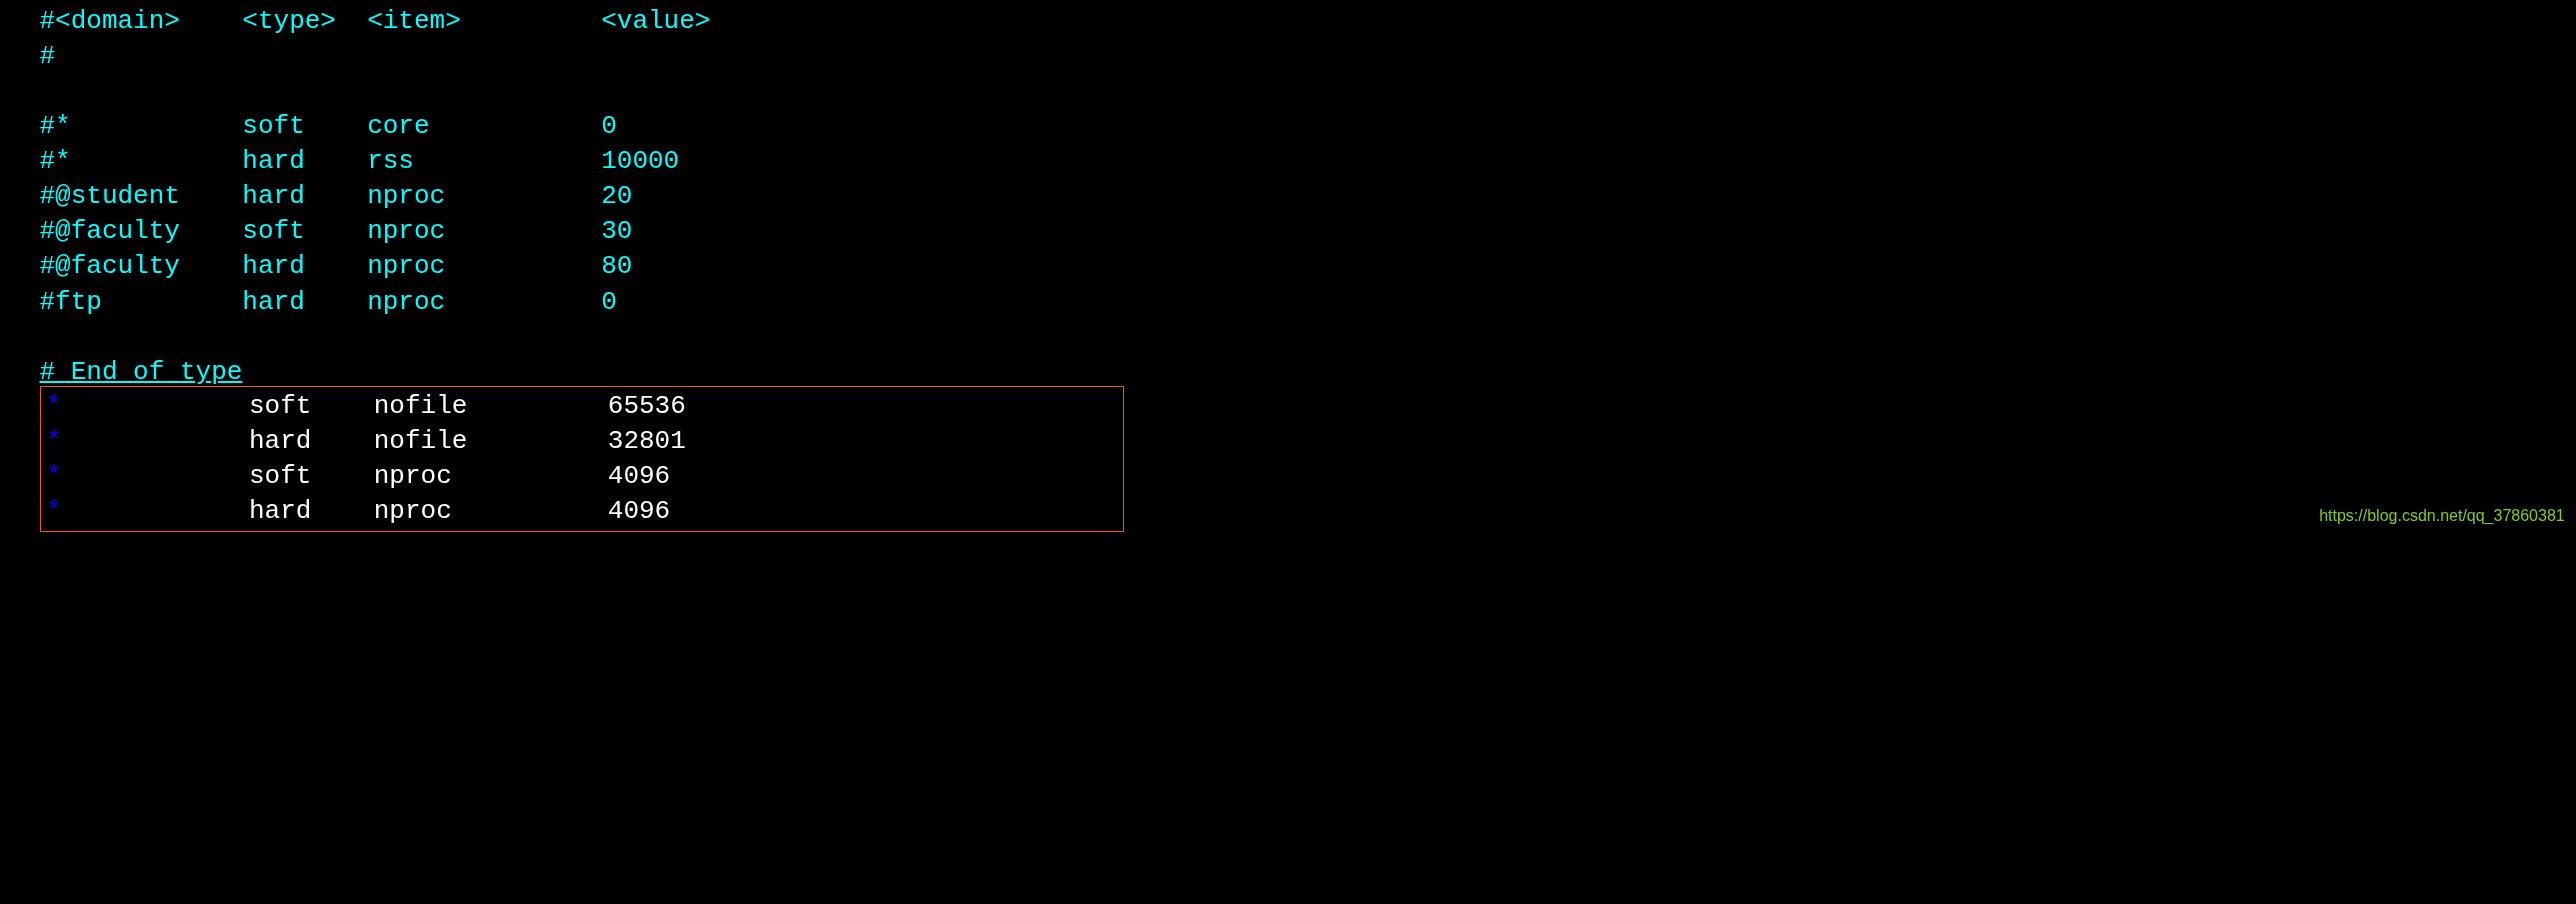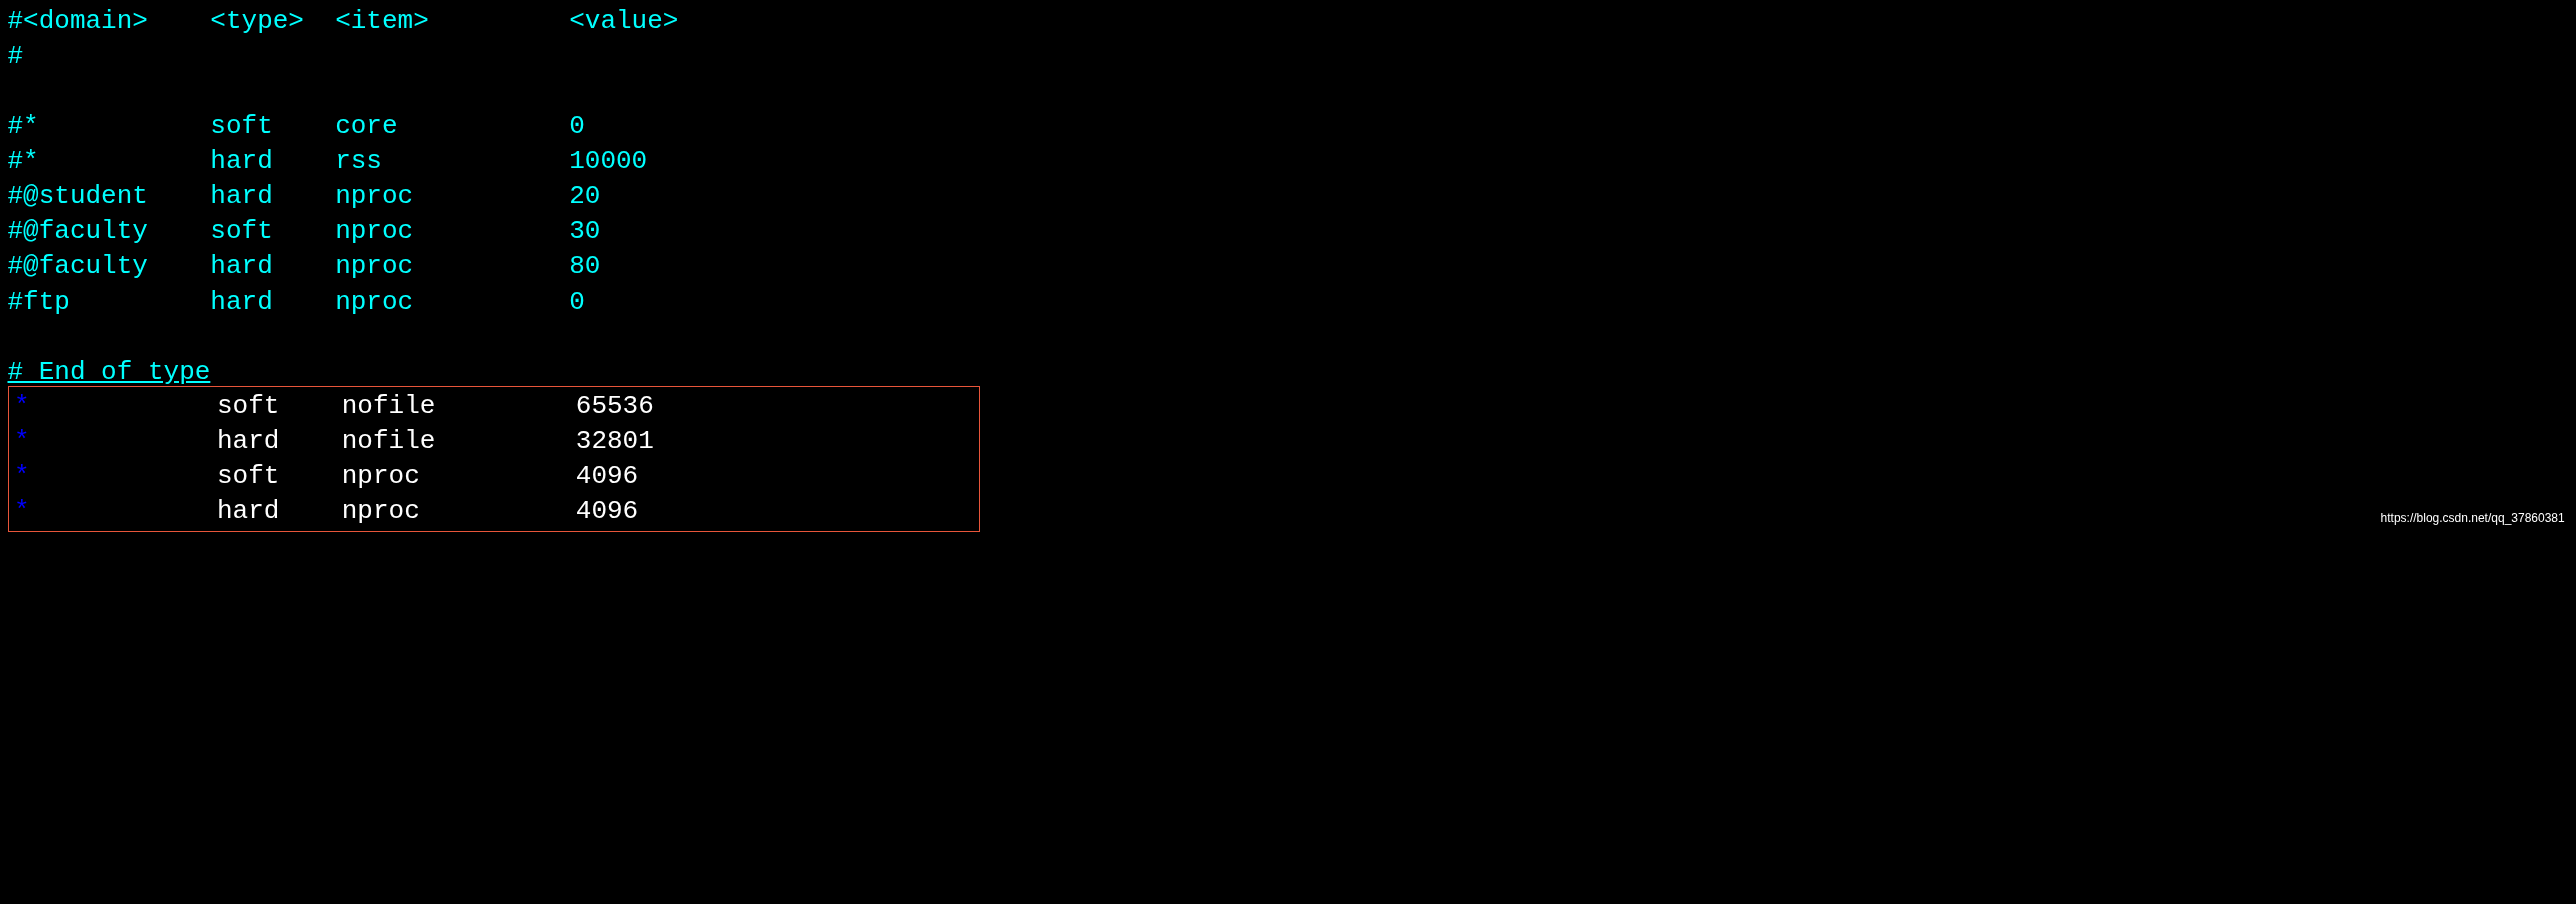--- a/index.html
+++ b/index.html
@@ -12,52 +12,53 @@
       font-family: 'Courier New', monospace;
       font-size: 26px;
       line-height: 1.35;
       color: #00ffff;
       padding: 0;
       width: 2576px;
       position: relative;
     }
     .terminal {
       padding: 3.8px 7.5px;
+      margin-left: 32px;
     }
     .line {
       white-space: pre;
     }
     .cyan {
       color: #00ffff;
     }
     .underline {
       text-decoration: underline;
     }
     .highlight-box {
       border: 1.9px solid #e8553a;
       margin-top: -3.8px;
       padding: 1.9px 5.6px;
-      width: 972px;
+      width: 1084px;
       line-height: 1.35;
     }
     .added-line {
       white-space: pre;
     }
     .star {
       color: #0000ff;
     }
     .white {
       color: #ffffff;
     }
     .watermark {
       position: absolute;
       right: 11.3px;
       bottom: 9.4px;
-      font-size: 12px;
-      color: #ffffff;
+      font-size: 16px;
+      color: #84cc16;
       font-family: Arial, sans-serif;
     }
   </style>
 </head>
 <body>
 
 <div class="terminal">
   <div class="line cyan" id="header-line">#&lt;domain&gt;    &lt;type&gt;  &lt;item&gt;         &lt;value&gt;</div>
   <div class="line cyan">#</div>
   <div class="line">&nbsp;</div>

